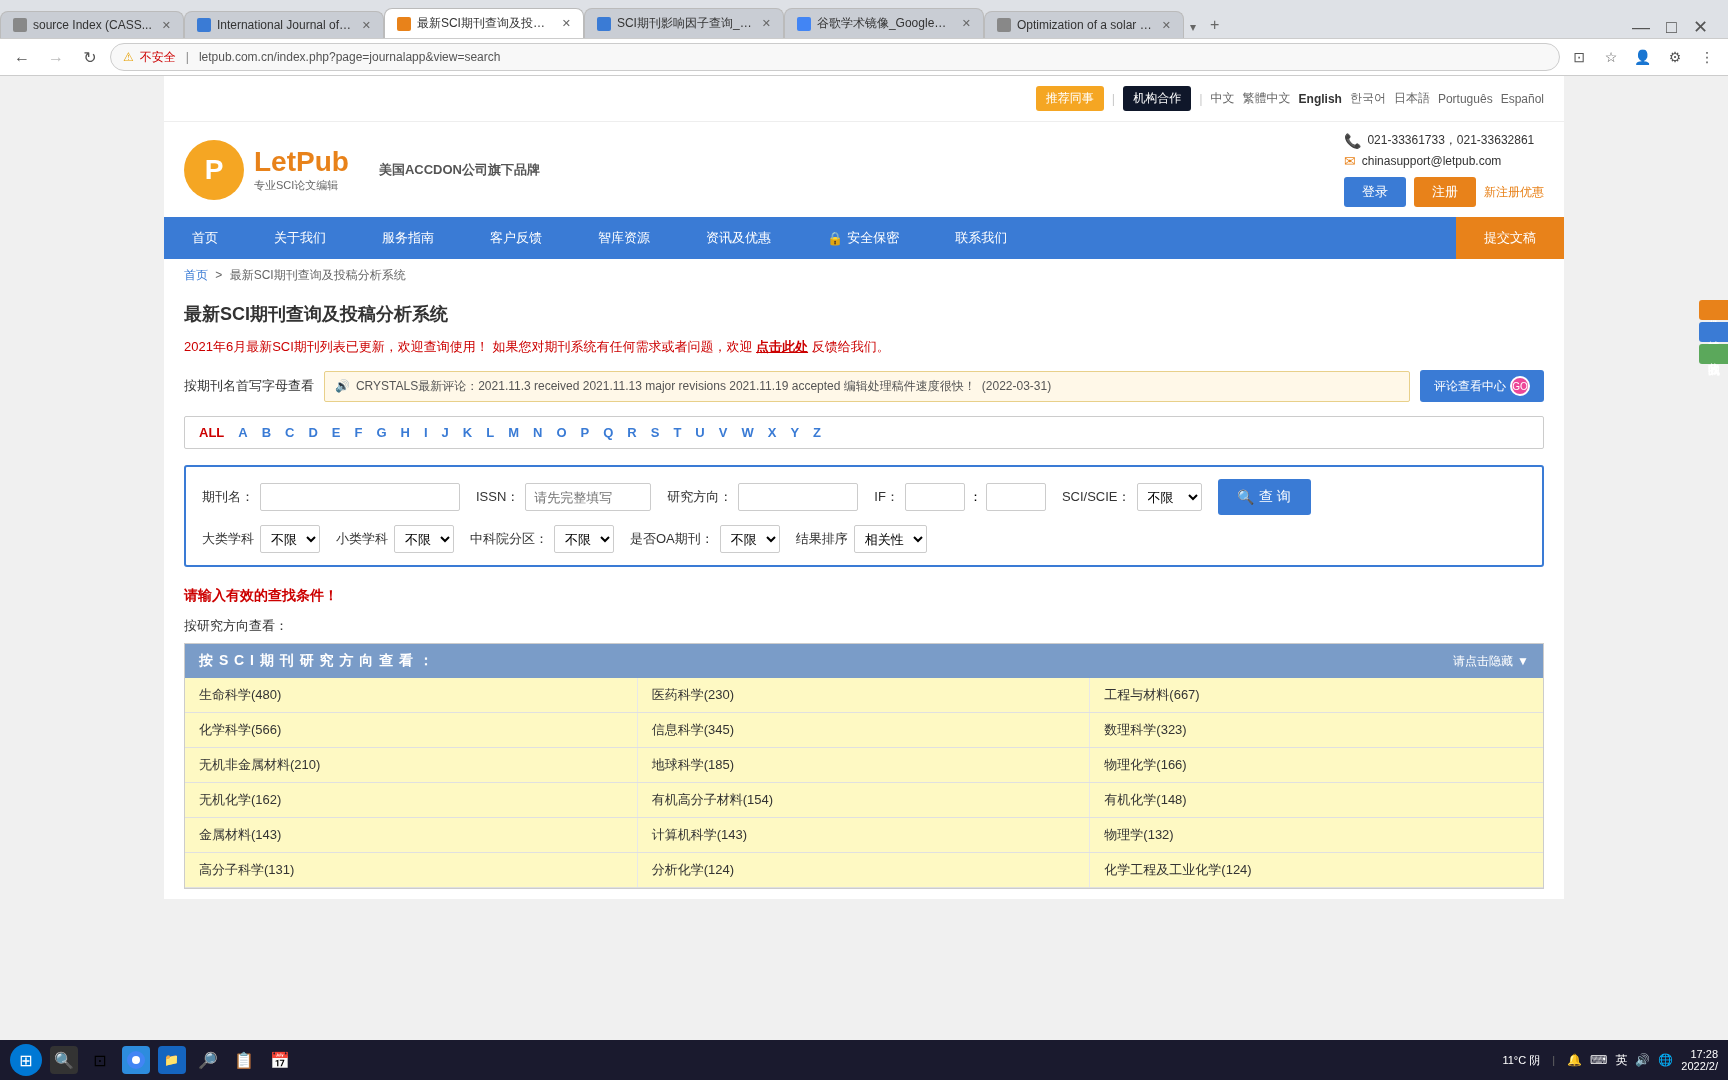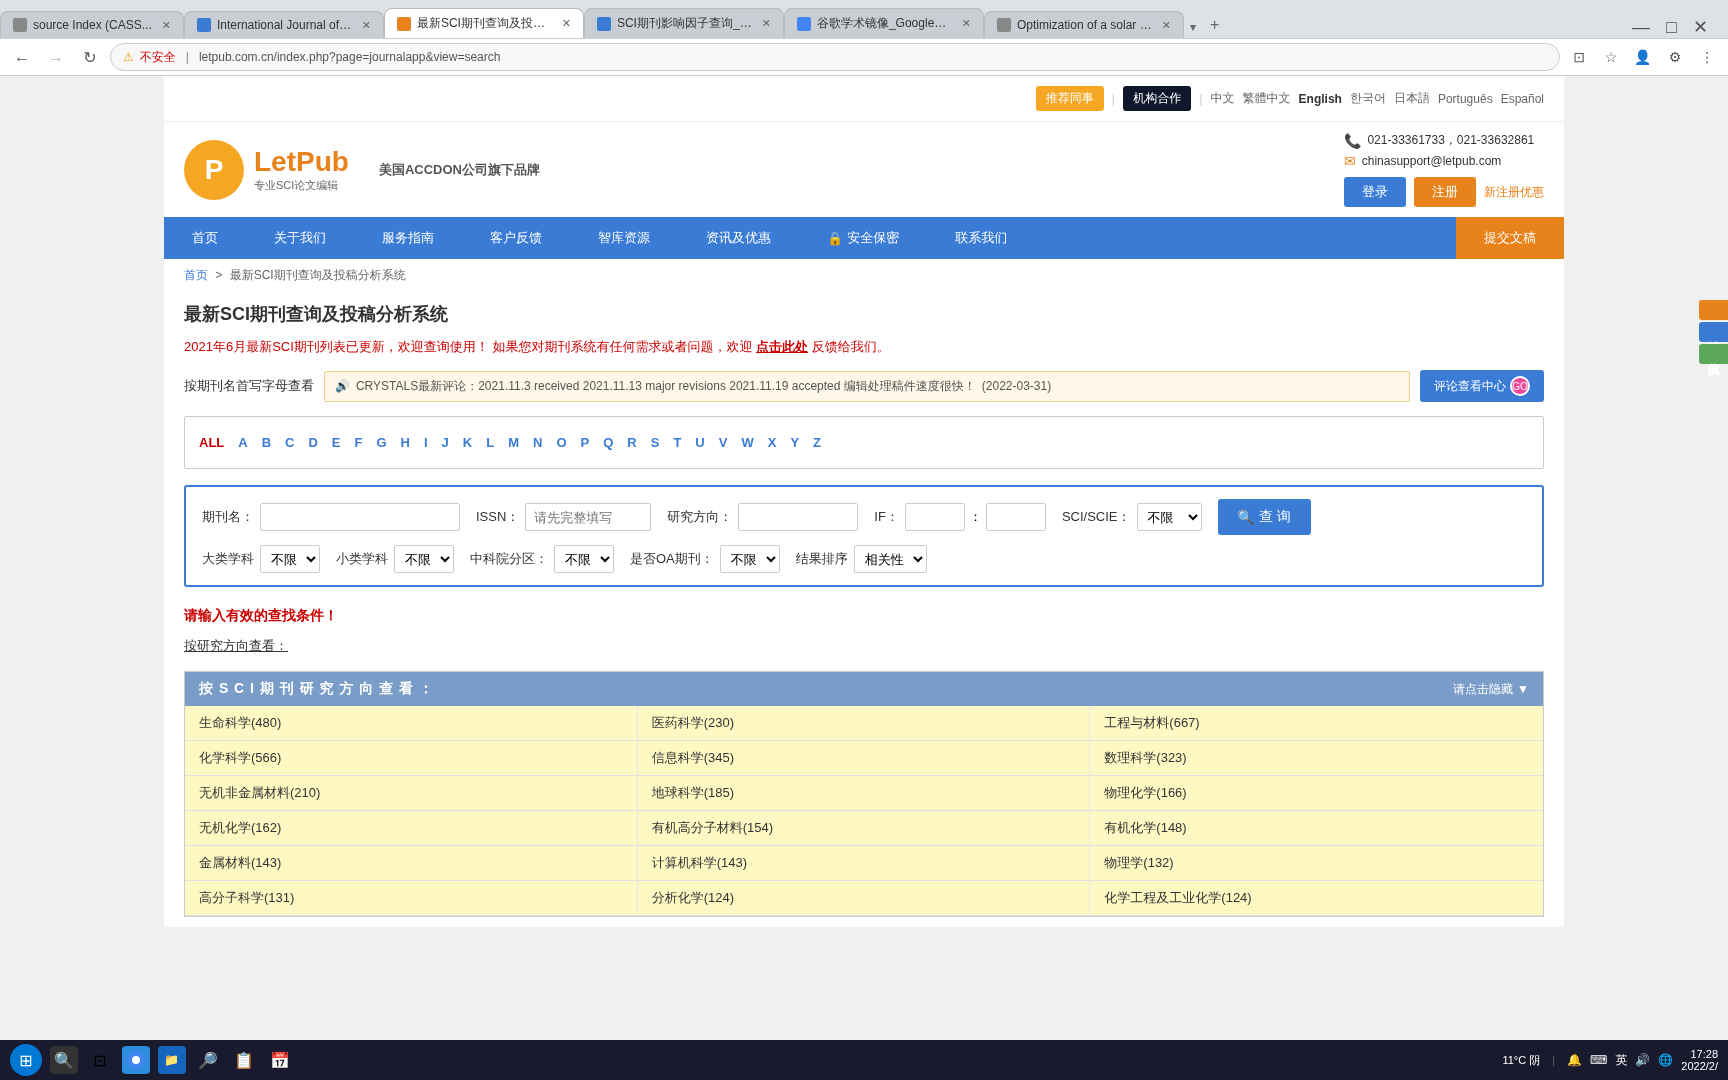--- a/index.html
+++ b/index.html
@@ -67,21 +67,21 @@
     .notice-bar { padding: 6px 20px; font-size: 13px; color: #c00; }
     .notice-link { color: #c00; font-weight: bold; text-decoration: underline; cursor: pointer; }
 
     
     .letter-filter-bar { padding: 8px 20px; display: flex; align-items: center; gap: 10px; }
     .filter-label { font-size: 13px; color: #333; }
     .crystal-notice { background: #fff8e8; border: 1px solid #e8d08a; padding: 6px 10px; font-size: 12px; color: #555; display: flex; align-items: center; gap: 6px; flex: 1; border-radius: 2px; }
     .review-btn { background: #3a7bd5; color: #fff; border: none; padding: 6px 14px; border-radius: 3px; font-size: 12px; cursor: pointer; display: flex; align-items: center; gap: 4px; }
 
     .letters-row { padding: 6px 20px; }
-    .letters-box { border: 1px solid #ccc; padding: 18px 14px; display: flex; align-items: center; gap: 14px; border-radius: 2px; }
+    .letters-box { border: 1px solid #ccc; padding: 8px 14px; display: flex; align-items: center; gap: 14px; border-radius: 2px; }
     .letter-link { color: #3a7bd5; font-size: 13px; cursor: pointer; text-decoration: none; font-weight: bold; }
     .letter-all { color: #c00; font-weight: bold; font-size: 13px; cursor: pointer; }
 
     
     .search-form-area { padding: 10px 20px; }
     .search-form-box { border: 2px solid #3a7bd5; border-radius: 3px; padding: 12px 16px; }
     .search-row1 { display: flex; align-items: center; gap: 16px; margin-bottom: 10px; }
     .search-row2 { display: flex; align-items: center; gap: 16px; }
     .form-field { display: flex; align-items: center; gap: 6px; }
     .form-label { font-size: 13px; color: #333; white-space: nowrap; }
@@ -91,21 +91,21 @@
     .form-input-research { width: 120px; }
     .form-input-if1 { width: 60px; }
     .form-input-if2 { width: 60px; }
     .form-select { border: 1px solid #ccc; padding: 3px 6px; font-size: 13px; height: 28px; border-radius: 2px; background: #fff; cursor: pointer; }
     .if-range { display: flex; align-items: center; gap: 4px; }
     .search-btn { background: #3a7bd5; color: #fff; border: none; padding: 6px 20px; border-radius: 3px; font-size: 14px; cursor: pointer; display: flex; align-items: center; gap: 4px; height: 36px; }
 
     
     .results-area { padding: 10px 20px; }
     .results-prompt { font-size: 14px; color: #c00; font-weight: bold; margin-bottom: 12px; }
-    .research-direction-label { font-size: 13px; color: #333; margin-bottom: 16px; text-decoration: underline; }
+    .research-direction-label { font-size: 13px; color: #333; margin-bottom: 8px; }
 
     .sci-table-container { border: 1px solid #ccc; }
     .sci-table-header { background: #7a9cc8; color: #fff; padding: 8px 14px; display: flex; align-items: center; justify-content: space-between; font-size: 13px; }
     .sci-table-header-title { font-size: 14px; font-weight: bold; letter-spacing: 1px; }
     .sci-table-header-right { font-size: 12px; display: flex; align-items: center; gap: 4px; cursor: pointer; }
     .sci-table-body { background: #fef9c3; }
     .sci-table-row { display: grid; grid-template-columns: 1fr 1fr 1fr; border-bottom: 1px solid #e0e0e0; }
     .sci-table-cell { padding: 8px 14px; font-size: 13px; color: #333; cursor: pointer; border-right: 1px solid #e8e8e8; }
     .sci-table-cell:last-child { border-right: none; }
 

